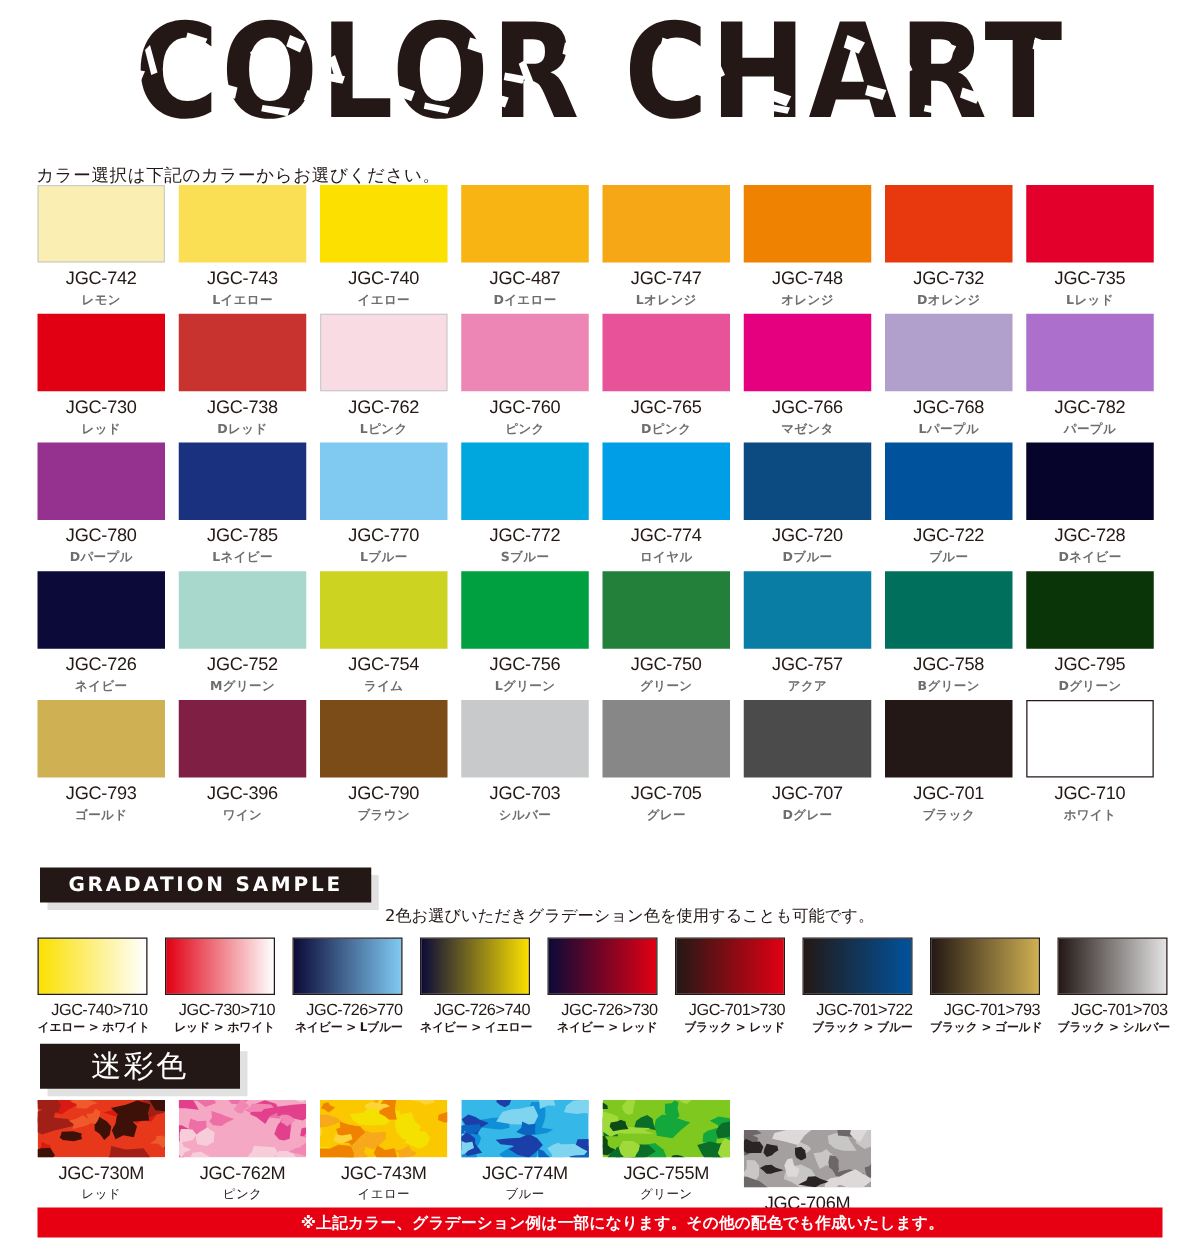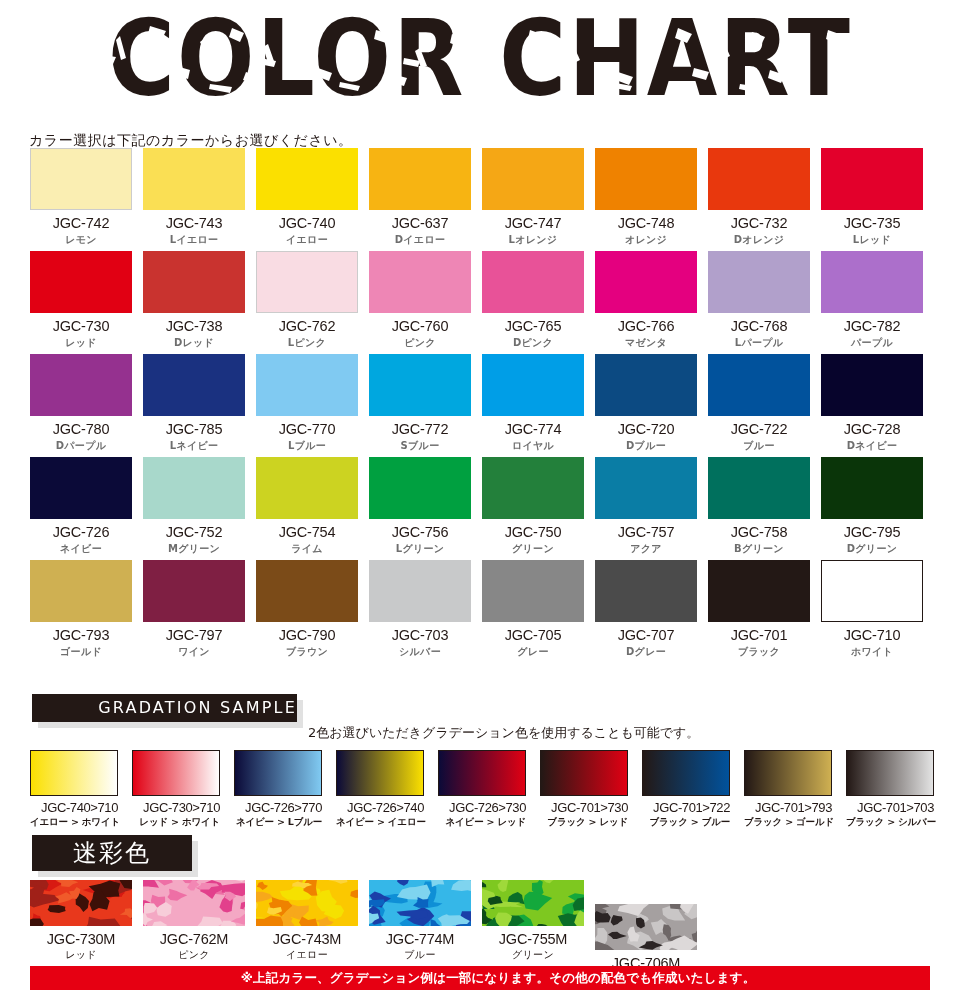--- a/index.html
+++ b/index.html
@@ -105,24 +105,24 @@
   }
   #gradation-banner {
     position: absolute;
     left: 32px;
     top: 694px;
     width: 265px;
     height: 28px;
   }
   #gradation-banner .banner-label {
     display: block;
-    text-align: right;
+    text-align: center;
     line-height: 28px;
     font-size: 16px;
-    font-weight: normal;
+    font-weight: bold;
     letter-spacing: 2.2px;
     font-family: "DejaVu Sans", sans-serif;
   }
   #gradation-note {
     position: absolute;
     left: 308px;
     top: 724px;
     font-size: 13px;
     color: #231815;
     font-family: "DejaVu Sans", sans-serif;
@@ -309,21 +309,21 @@
         <div class="code">JGC-743</div>
         <div class="jp">Lイエロー</div>
       </div>
       <div class="swatch-cell">
         <div class="swatch" style="background: rgb(251, 224, 0);"></div>
         <div class="code">JGC-740</div>
         <div class="jp">イエロー</div>
       </div>
       <div class="swatch-cell">
         <div class="swatch" style="background: rgb(247, 180, 18);"></div>
-        <div class="code">JGC-637</div>
+        <div class="code">JGC-487</div>
         <div class="jp">Dイエロー</div>
       </div>
       <div class="swatch-cell">
         <div class="swatch" style="background: rgb(245, 167, 21);"></div>
         <div class="code">JGC-747</div>
         <div class="jp">Lオレンジ</div>
       </div>
       <div class="swatch-cell">
         <div class="swatch" style="background: rgb(239, 130, 0);"></div>
         <div class="code">JGC-748</div>
@@ -467,21 +467,21 @@
       </div>
     </div>
     <div class="grid-row">
       <div class="swatch-cell">
         <div class="swatch" style="background: rgb(207, 176, 82);"></div>
         <div class="code">JGC-793</div>
         <div class="jp">ゴールド</div>
       </div>
       <div class="swatch-cell">
         <div class="swatch" style="background: rgb(127, 31, 67);"></div>
-        <div class="code">JGC-797</div>
+        <div class="code">JGC-396</div>
         <div class="jp">ワイン</div>
       </div>
       <div class="swatch-cell">
         <div class="swatch" style="background: rgb(123, 75, 24);"></div>
         <div class="code">JGC-790</div>
         <div class="jp">ブラウン</div>
       </div>
       <div class="swatch-cell">
         <div class="swatch" style="background: rgb(200, 201, 202);"></div>
         <div class="code">JGC-703</div>

